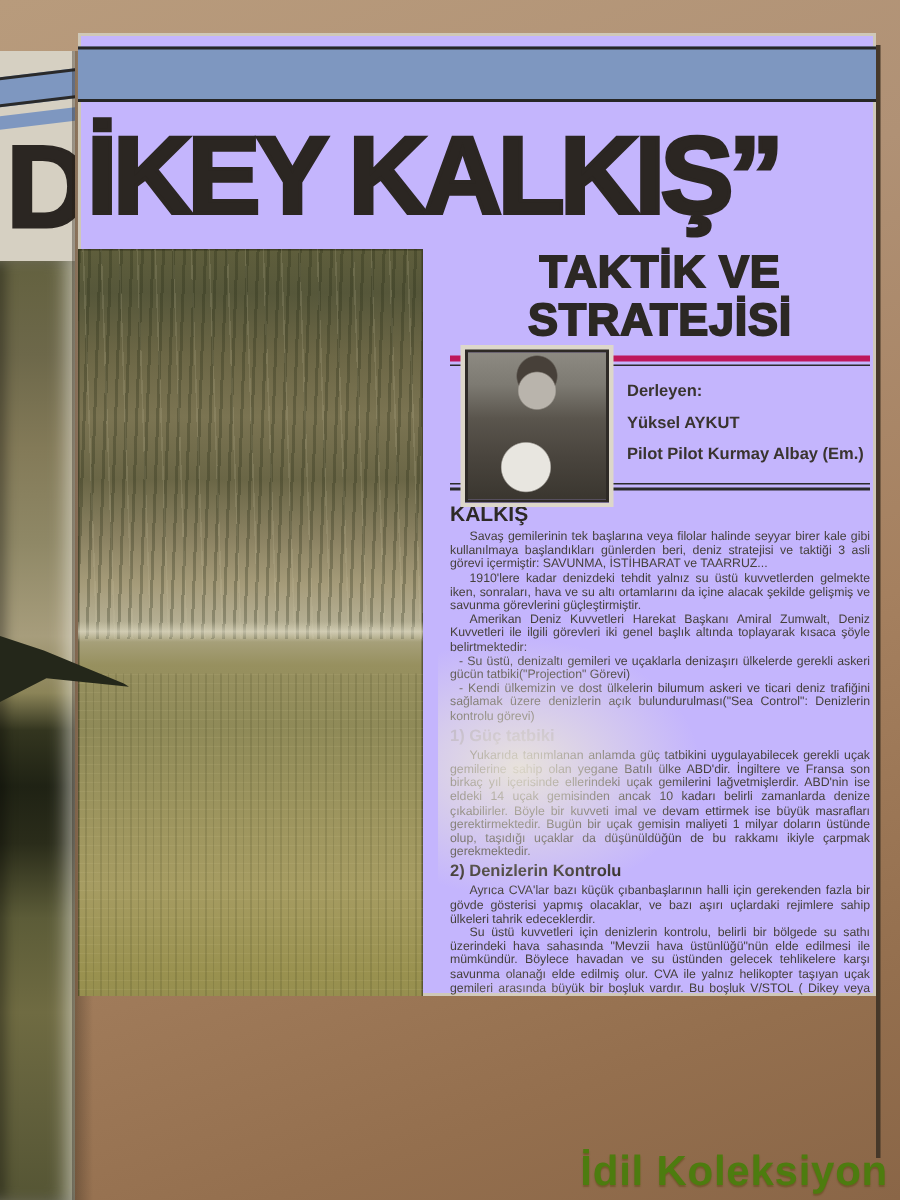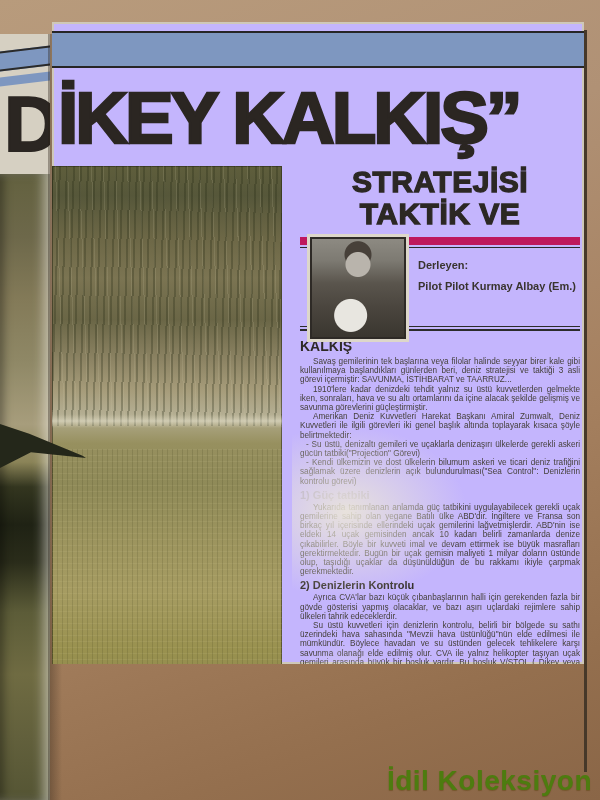--- a/index.html
+++ b/index.html
@@ -48,21 +48,21 @@
         repeating-linear-gradient(0deg,rgba(220,210,160,.10) 0 1px,rgba(0,0,0,0) 1px 6px);}
   .photo-lightband{position:absolute;left:0;top:42%;width:100%;height:14px;
       background:linear-gradient(180deg,rgba(235,232,215,.0),rgba(238,234,216,.55),rgba(235,232,215,.0));}
   .jet-nose{position:absolute;left:0;top:424px;width:86px;height:44px;background:#24271a;
       clip-path:polygon(0 0,34% 22%,96% 72%,100% 77%,36% 64%,0 100%);z-index:6;}
   
   .right-col{position:absolute;left:248px;top:144px;width:280px;}
   .title{font-weight:700;font-size:30px;line-height:32px;letter-spacing:.5px;text-align:center;
          color:#2c2824;-webkit-text-stroke:1.3px #2c2824;margin-bottom:7px;}
   .author-box{position:relative;height:84px;margin-bottom:7px;
-      border-top:8px solid #be185d;border-bottom:2px solid #2b2b2b;}
+      border-top:4px solid #be185d;border-bottom:2px solid #2b2b2b;}
   .author-box::before{content:"";position:absolute;left:0;right:0;top:2px;border-top:1px solid #2b2b2b;}
   .author-box::after{content:"";position:absolute;left:0;right:0;bottom:2px;border-bottom:1px solid #2b2b2b;}
   .author-photo{position:absolute;left:10px;top:-8px;width:92px;height:98px;z-index:2;
       background:
         radial-gradient(circle at 42% 78%, #e8e6e0 0 16px, rgba(0,0,0,0) 17px),
         radial-gradient(circle at 50% 26%, #b9b4ac 0 12px, rgba(0,0,0,0) 13px),
         radial-gradient(circle at 50% 16%, #474039 0 13px, rgba(0,0,0,0) 14px),
         linear-gradient(180deg,#8d8a82 0%,#7d7a72 22%,#5a554d 45%,#4a453e 70%,#3a362f 100%);
       border:2px solid #2e2a26;box-shadow:0 0 0 3px #ddd7ca;}
   .author-info{position:absolute;left:118px;top:14px;font-weight:700;font-size:11px;color:#39342f;}
@@ -98,28 +98,29 @@
   <div class="headline">İKEY KALKIŞ”</div>
 
   <div class="photo-main">
     <div class="photo-trees"></div>
     <div class="photo-lightband"></div>
     <div class="photo-scrub"></div>
   </div>
 
   <div class="right-col">
     <div class="title">
+      <div>TAKTİK VE</div>
       <div>STRATEJİSİ</div>
-      <div>TAKTİK VE</div>
     </div>
 
     <div class="author-box">
       <div class="author-photo"></div>
       <div class="author-info">
         <div>Derleyen:</div>
+        <div>Yüksel AYKUT</div>
         <div>Pilot Pilot Kurmay Albay (Em.)</div>
       </div>
     </div>
 
     <div class="giris">KALKIŞ</div>
 
     <div class="bodytext">
       <p>Savaş gemilerinin tek başlarına veya filolar halinde seyyar birer kale gibi kullanılmaya başlandıkları günlerden beri, deniz stratejisi ve taktiği 3 asli görevi içermiştir: SAVUNMA, İSTİHBARAT ve TAARRUZ...</p>
       <p>1910'lere kadar denizdeki tehdit yalnız su üstü kuvvetlerden gelmekte iken, sonraları, hava ve su altı ortamlarını da içine alacak şekilde gelişmiş ve savunma görevlerini güçleştirmiştir.</p>
       <p>Amerikan Deniz Kuvvetleri Harekat Başkanı Amiral Zumwalt, Deniz Kuvvetleri ile ilgili görevleri iki genel başlık altında toplayarak kısaca şöyle belirtmektedir:</p>

